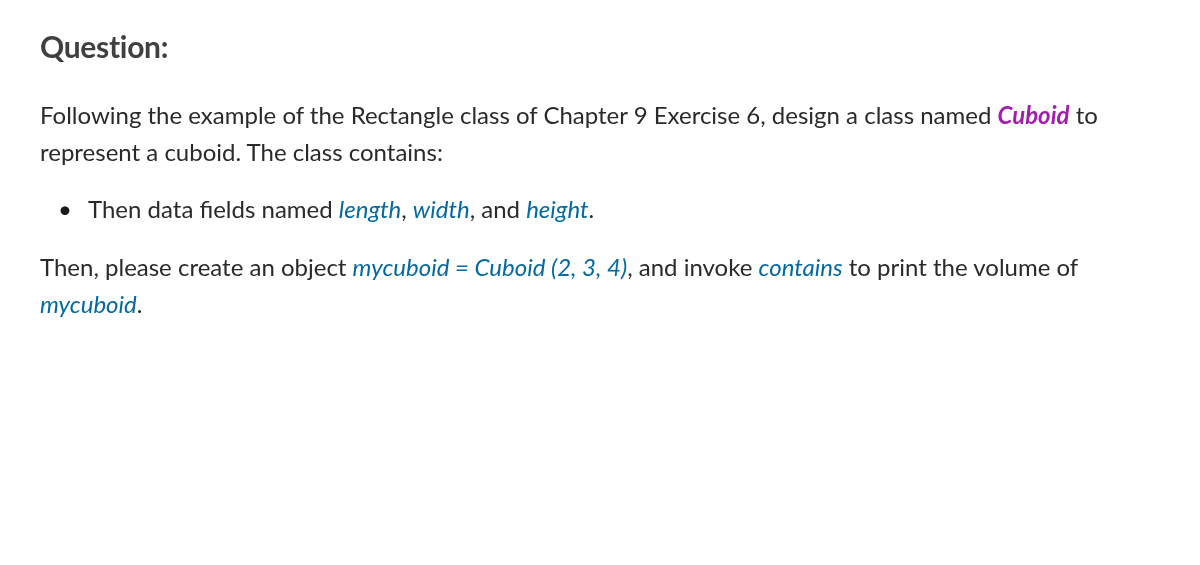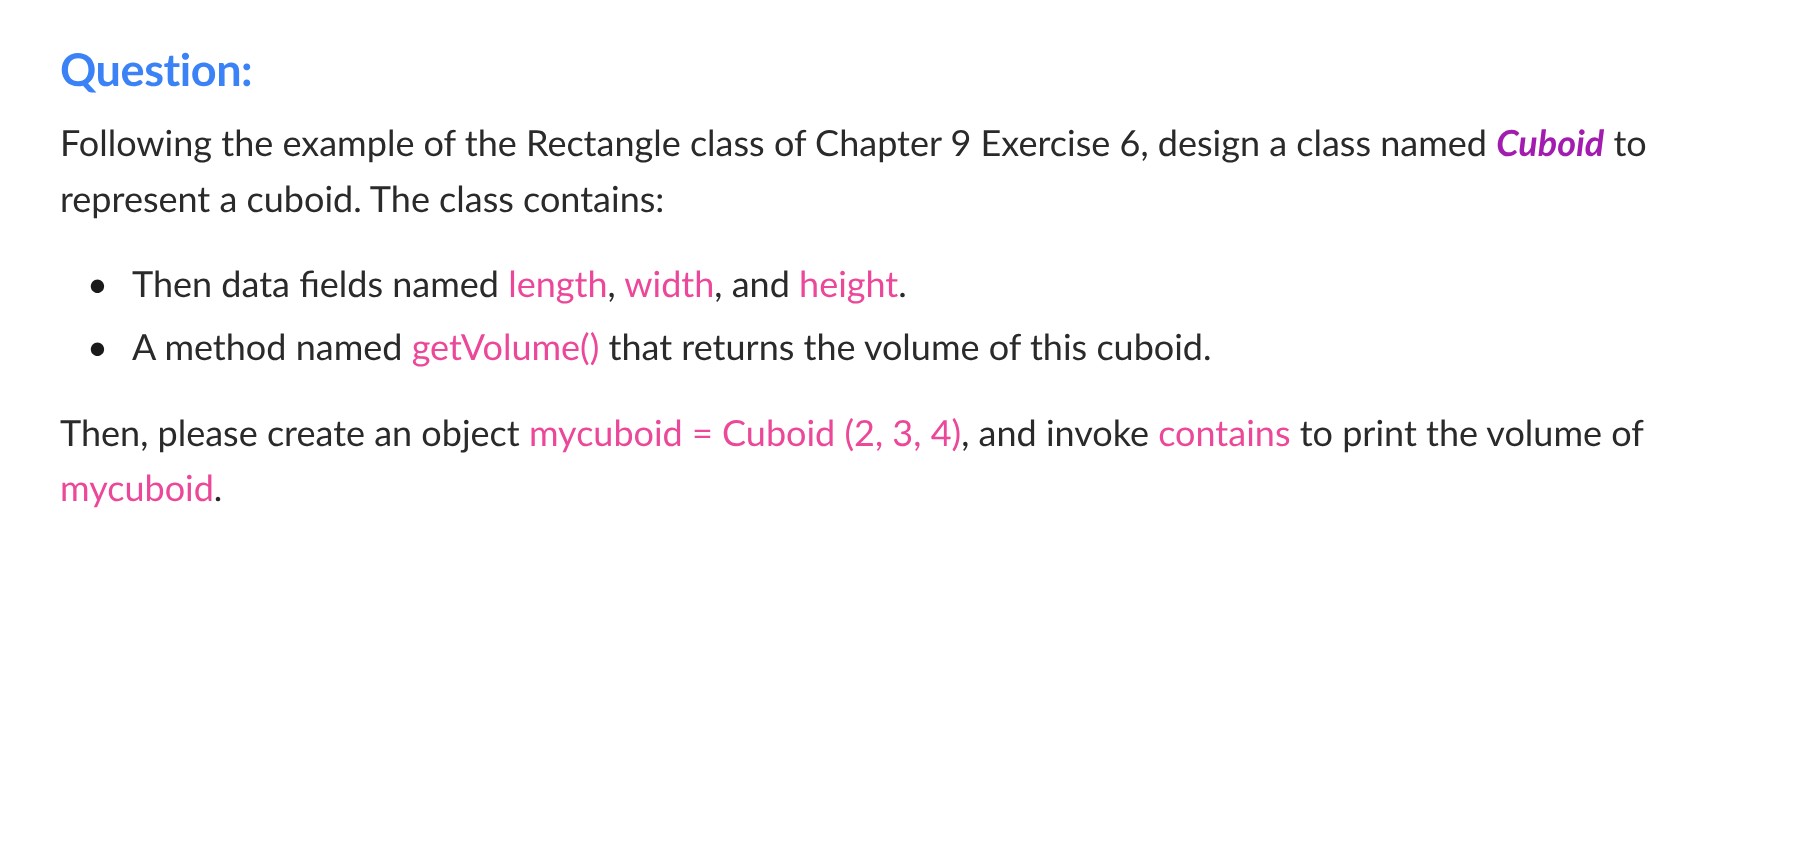--- a/index.html
+++ b/index.html
@@ -11,22 +11,22 @@
       font-family: 'Lato', 'Helvetica Neue', Arial, sans-serif;
       background: #ffffff;
       width: 1200px;
       height: 565px;
       padding: 28px 40px 40px 40px;
       color: #1a1a1a;
     }
     .heading {
       font-size: 30px;
       font-weight: 700;
-      color: #3b82f6;
-      margin-bottom: 13px;
+      color: #404040;
+      margin-bottom: 32px;
       letter-spacing: -0.3px;
     }
     .paragraph {
       font-size: 24px;
       line-height: 1.55;
       color: #2a2a2a;
       margin-bottom: 20px;
     }
     .paragraph.last {
       margin-bottom: 0;
@@ -34,21 +34,22 @@
     }
     .italic {
     }
     .bold-italic-red {
       font-style: italic;
       font-weight: 700;
       color: #a21caf;
       text-align: right;
     }
     .red {
-      color: #ec4899;
+      color: #0369a1;
+      font-style: italic;
     }
     ul.bullet-list {
       list-style: none;
       padding-left: 18px;
       margin-bottom: 0;
     }
     ul.bullet-list li {
       font-size: 24px;
       line-height: 1.55;
       color: #2a2a2a;
@@ -71,20 +72,17 @@
 <h2 class="heading">Question:</h2>
 
 <p class="paragraph">
   <span>Following the example of the </span><span class="italic">Rectangle</span><span> class of </span><span class="italic">Chapter 9 Exercise 6</span><span>, design a class named </span><span class="bold-italic-red">Cuboid</span><span> to represent a cuboid. The class contains:</span>
 </p>
 
 <ul class="bullet-list">
   <li>
     <span>Then data fields named </span><span class="red">length</span><span>, </span><span class="red">width</span><span>, and </span><span class="red">height</span><span>.</span>
   </li>
-  <li>
-    <span>A method named </span><span class="red">getVolume()</span><span> that returns the volume of this cuboid.</span>
-  </li>
 </ul>
 
 <p class="paragraph last">
   <span>Then, please create an object </span><span class="red">mycuboid = Cuboid (2, 3, 4)</span><span>, and invoke </span><span class="red">contains</span><span> to print the volume of </span><span class="red">mycuboid</span><span>.</span>
 </p>
 
 </body></html>

